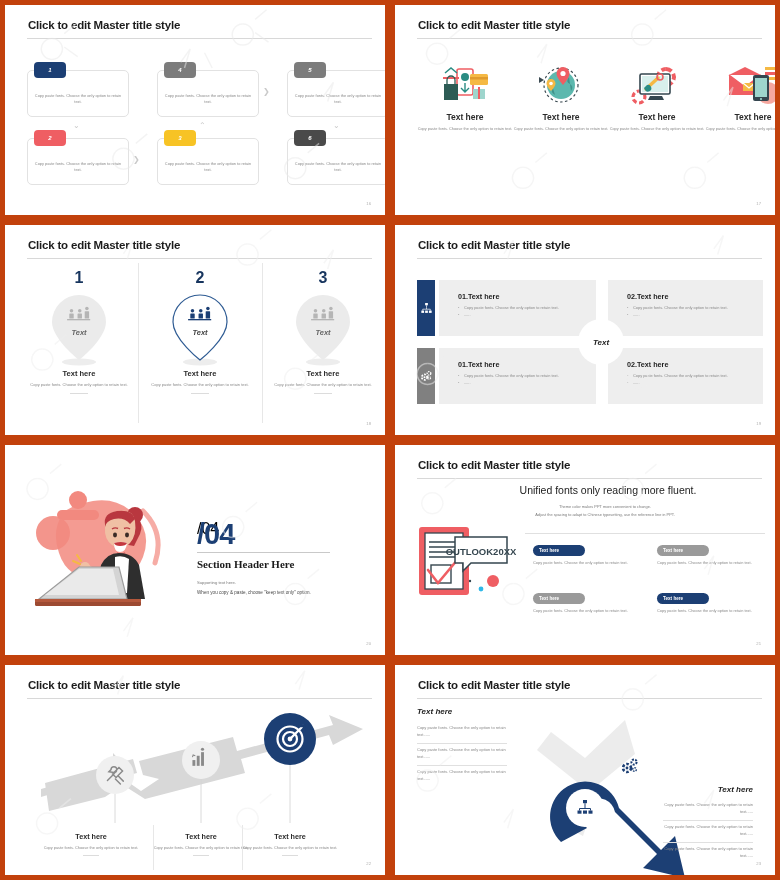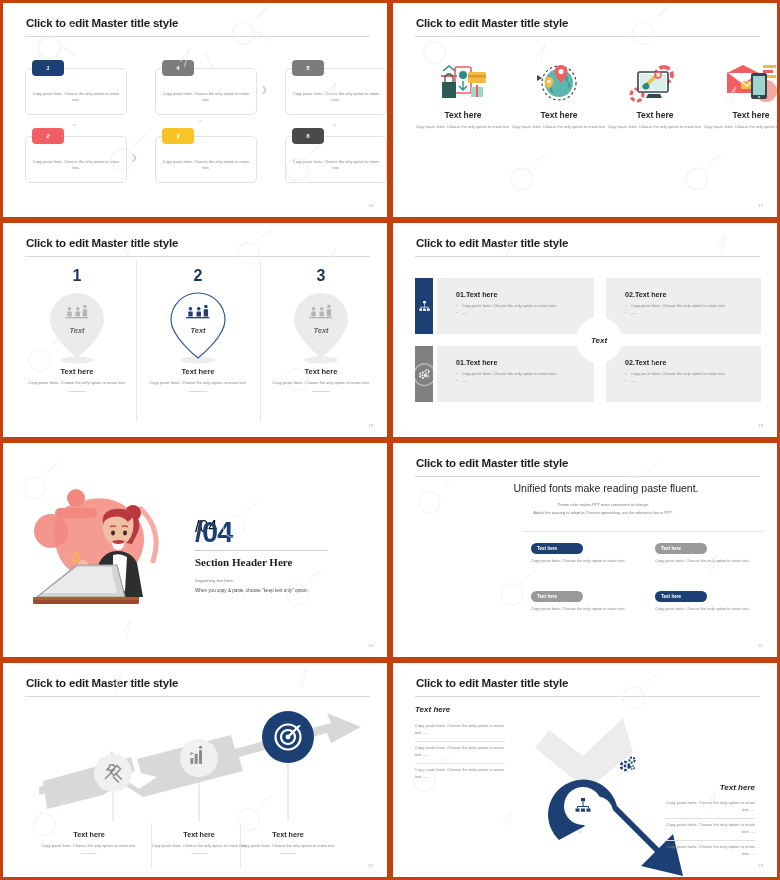--- a/index.html
+++ b/index.html
@@ -13,21 +13,21 @@
     width:780px; height:880px;
     display:grid;
     grid-template-columns:390px 390px;
     grid-template-rows:220px 220px 220px 220px;
     background:#9aa0b2;
     gap:0;
   }
   .slide {
     position:relative;
     background:#ffffff;
-    border:3px solid #c2410c;
+    border:5px solid #c2410c;
     overflow:hidden;
   }
   .wm {
     position:absolute; inset:0; pointer-events:none; z-index:3;
     opacity:.5;
   }
   .wm svg { width:100%; height:100%; }
 
   .s-title {
     position:absolute; left:23px; top:14px;
@@ -470,25 +470,41 @@
         <path d="M120 195 l10 -14 M130 181 l-6 20"></path>
       </g>
         </svg>
     </div>
   </div>
 
   <div class="slide">
     <div class="s-title">Click to edit Master title style</div>
     <div class="s-rule"></div>
 
-    <div class="h6" style="position:absolute; left:48px; top:39px; width:330px;">Unified fonts make reading paste fluent.</div>
+    <div class="h6" style="position:absolute; left:48px; top:39px; width:330px;">Unified fonts only reading more fluent.</div>
     <div class="sub6" style="position:absolute; left:60px; top:58px; width:300px;">Theme color makes PPT more convenient to change.</div>
     <div class="sub6" style="position:absolute; left:60px; top:66px; width:300px;">Adjust the spacing to adapt to Chinese typesetting, use the reference line in PPT.</div>
     <div style="position:absolute; left:130px; top:88px; width:240px; height:1px; background:#e0e0e0;"></div>
 
+    <div style="position:absolute; left:20px; top:80px;">
+      <svg width="110" height="78" viewBox="0 0 110 78">
+        <rect x="4" y="2" width="50" height="68" rx="3" fill="#ef5e63"></rect>
+        <rect x="10" y="8" width="38" height="56" fill="#fff" stroke="#35464f" stroke-width="1.3"></rect>
+        <g stroke="#35464f" stroke-width="1.4">
+          <path d="M14 17 h30 M14 22 h30 M14 27 h30 M14 32 h30"></path>
+        </g>
+        <rect x="16" y="40" width="20" height="18" fill="#fff" stroke="#35464f" stroke-width="1.4"></rect>
+        <path d="M13 45 l10 13 l20 -24" fill="none" stroke="#ef5e63" stroke-width="2.6" stroke-linecap="round"></path>
+        <path d="M40 12 h52 v26 H56 l-8 8 v-8 h-8z" fill="#fff" stroke="#35464f" stroke-width="1.5"></path>
+        <text x="66" y="30" font-size="9.5" font-weight="bold" fill="#35464f" text-anchor="middle" font-family="Liberation Sans, sans-serif">OUTLOOK20XX</text>
+        <circle cx="78" cy="56" r="6" fill="#ef5e63"></circle>
+        <circle cx="66" cy="64" r="2.4" fill="#2fb8e8"></circle>
+        <circle cx="55" cy="56" r="1.2" fill="#35464f"></circle>
+      </svg>
+    </div>
 
     <div class="cell6" style="position:absolute; left:138px; top:100px;">
       <div class="pill" style="background:#1c3f74;">Text here</div>
       <p>Copy paste fonts. Choose the only option to retain text.</p>
     </div>
     <div class="cell6" style="position:absolute; left:262px; top:100px;">
       <div class="pill" style="background:#9a9a9a;">Text here</div>
       <p>Copy paste fonts. Choose the only option to retain text.</p>
     </div>
     <div class="cell6" style="position:absolute; left:138px; top:148px;">

